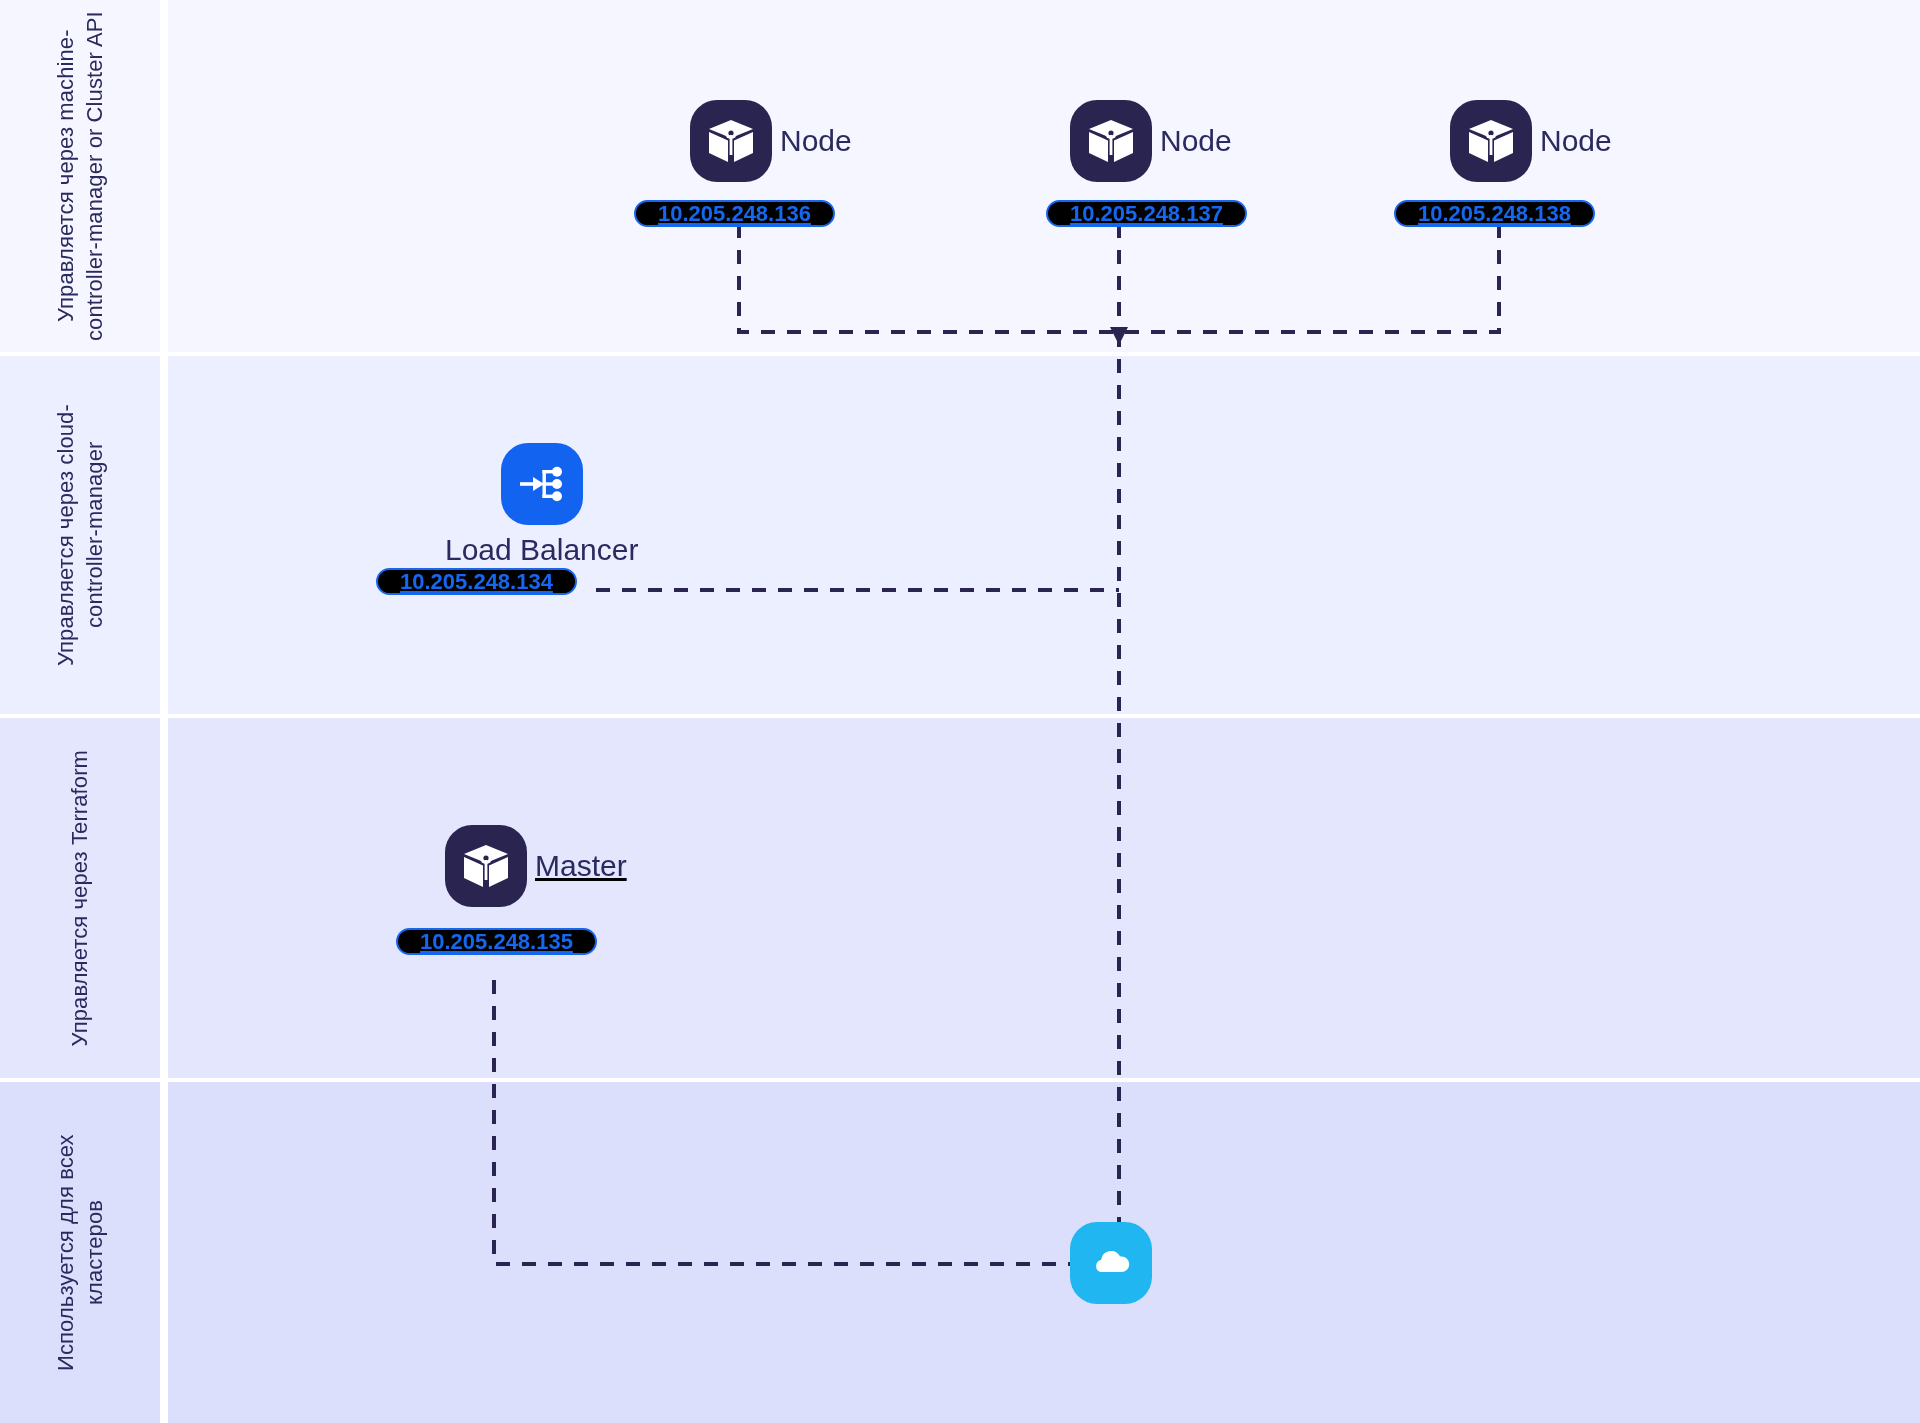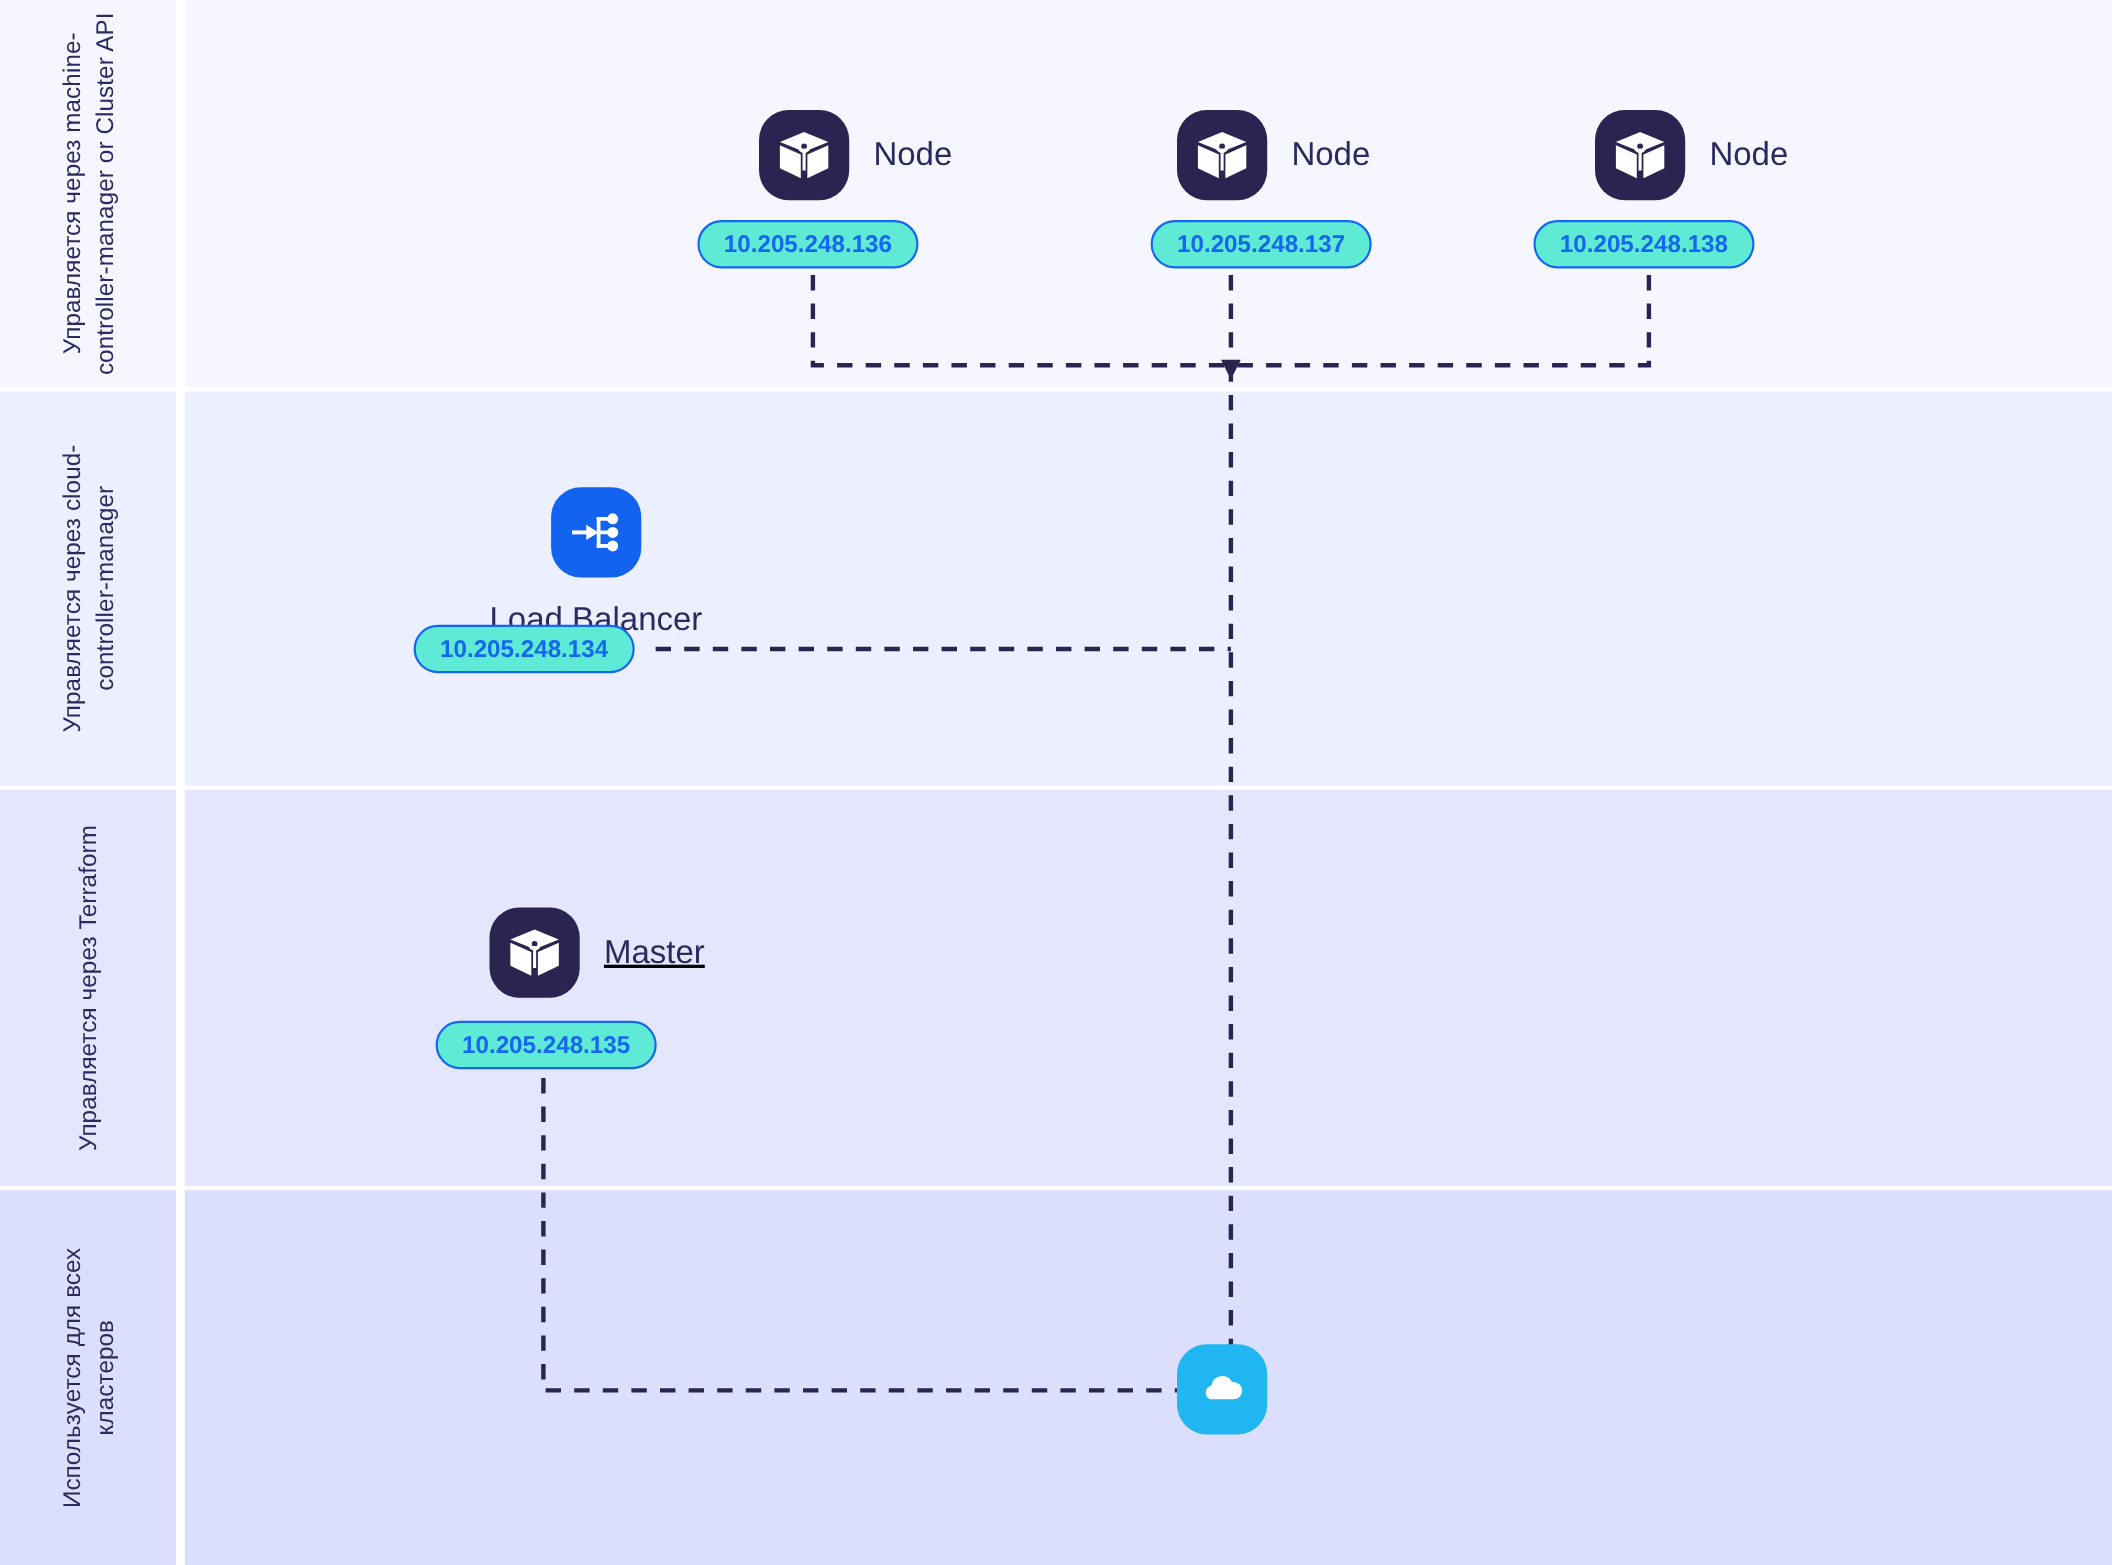--- a/index.html
+++ b/index.html
@@ -63,21 +63,21 @@
   .tint-1 { background: #f5f6ff; }
   .tint-2 { background: #ecefff; }
   .tint-3 { background: #e3e6fc; }
   .tint-4 { background: #dcdffb; }
 
   
   .entity {
     position: absolute;
     display: flex;
     align-items: center;
-    gap: 22px;
+    gap: 8px;
   }
   .icon-tile {
     width: 82px;
     height: 82px;
     border-radius: 33% 33% 33% 33% / 33% 33% 33% 33%;
     display: flex;
     align-items: center;
     justify-content: center;
     flex: 0 0 auto;
   }
@@ -105,32 +105,33 @@
     color: #2a2a5e;
     font-size: 20px;
     font-style: italic;
     white-space: nowrap;
     line-height: 1.35;
   }
 
   
   .ip-pill {
     position: absolute;
-    height: 44px;
+    height: 27px;
     padding: 0 22px;
     border: 2px solid #1667ef;
     border-radius: 26px;
-    background: #5eead4;
+    background: #000000;
     color: #1667ef;
     font-size: 22px;
     font-weight: 700;
     display: flex;
     align-items: center;
     justify-content: center;
     white-space: nowrap;
+    text-decoration: underline;
   }
 
   
   #wires {
     position: absolute;
     left: 0;
     top: 0;
     width: 1920px;
     height: 1423px;
     pointer-events: none;

